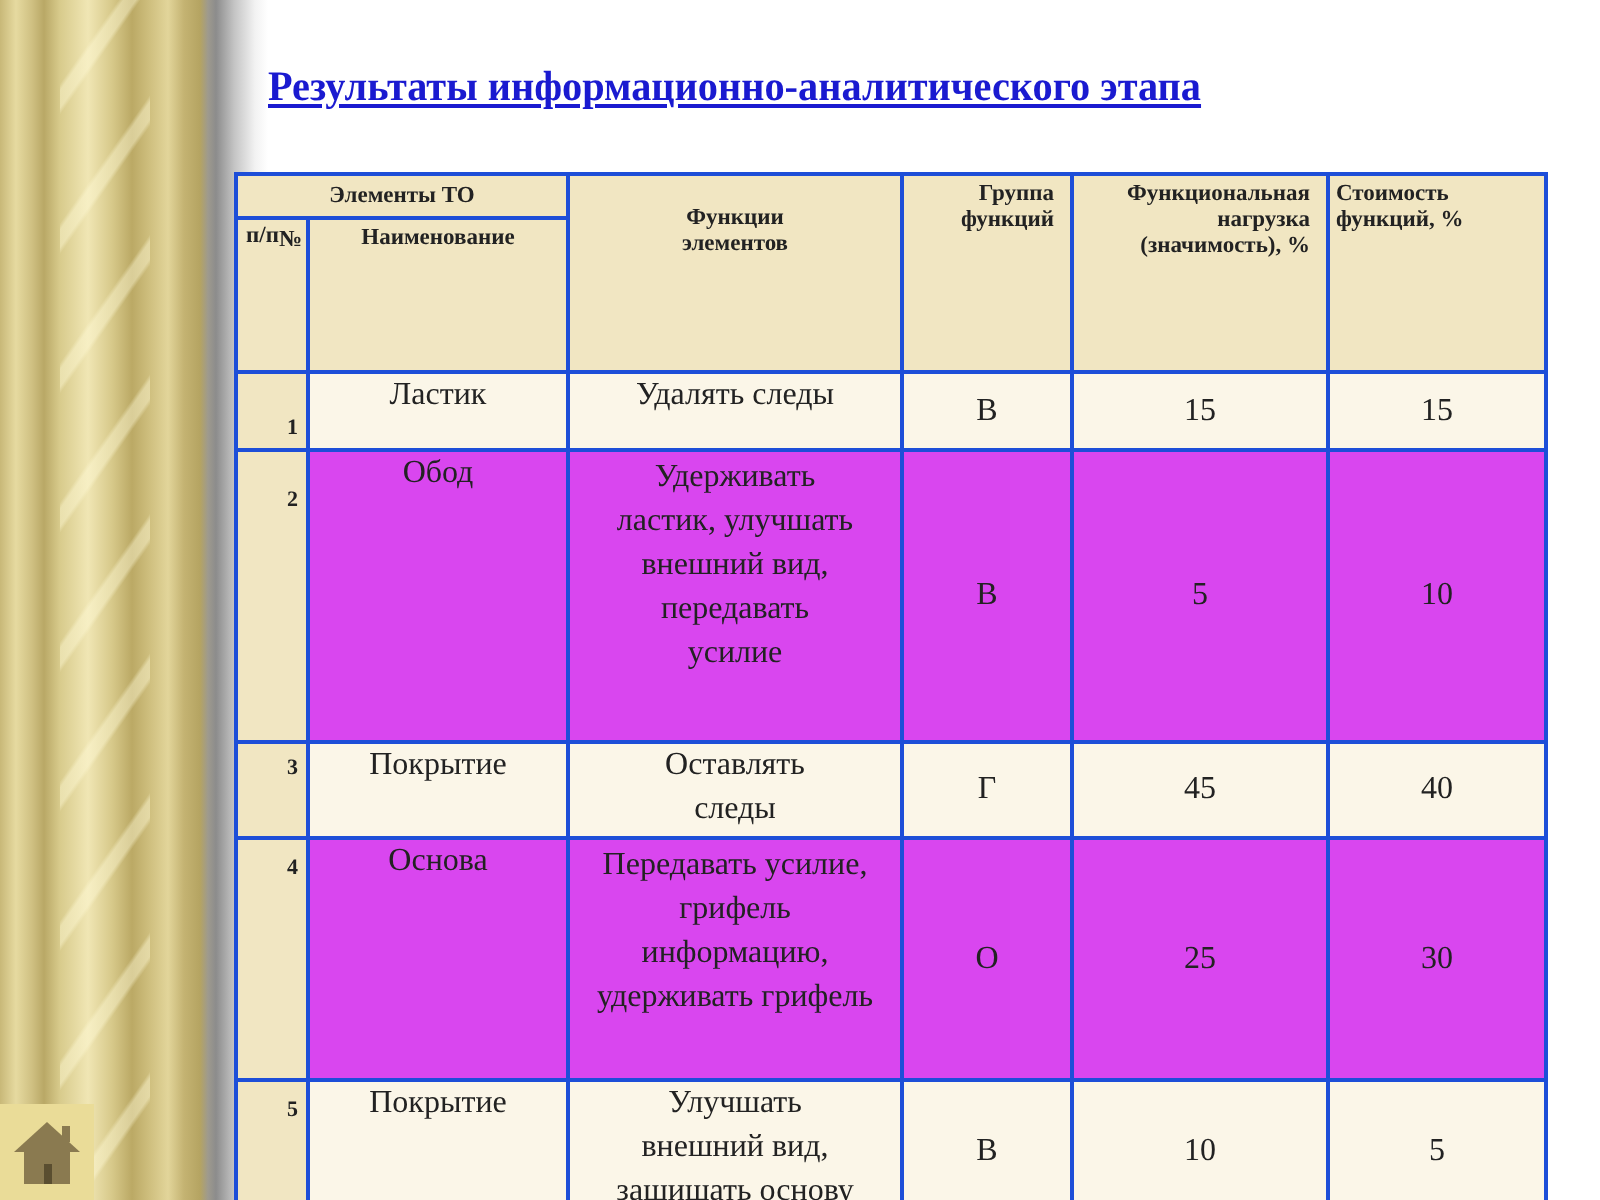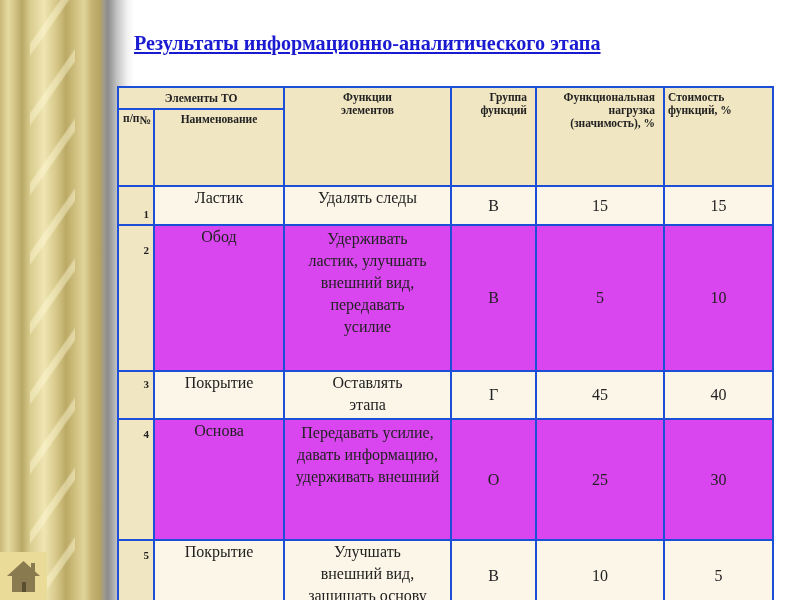--- a/index.html
+++ b/index.html
@@ -57,21 +57,21 @@
     <col style="width:36px">
       <col style="width:130px">
       <col style="width:167px">
     <col style="width:85px">
       <col style="width:128px">
       <col style="width:109px">
   </colgroup>
   <tbody>
       <tr>
     <td class="hdr hdr-top" colspan="2">Элементы ТО</td>
-    <td class="hdr" rowspan="2" style="padding-top:3px">
+    <td class="hdr" rowspan="2" style="padding-top:15px">
       <span style="display:inline-block;width:80px">Функции элементов</span>
     </td>
     <td class="hdr hdr-r" rowspan="2">
       <span style="display:inline-block;width:70px;text-align:right">Группа функций</span>
     </td>
     <td class="hdr hdr-r" rowspan="2">
       <span style="display:inline-block;width:112px;text-align:right">Функциональная нагрузка (значимость), %</span>
     </td>
     <td class="hdr hdr-r" rowspan="2">
       <span style="display:inline-block;width:96px;text-align:left">Стоимость функций, %</span>
@@ -99,30 +99,30 @@
     <td class="txt">Обод</td>
     <td class="txt" style="padding:2px 22px 0">Удерживать ластик, улучшать внешний вид, передавать усилие</td>
     <td class="mid">В</td>
     <td class="mid">5</td>
     <td class="mid">10</td>
   </tr>
 
   <tr class="row-odd" style="height:48px">
     <td class="num num-cell" style="padding-top:6px">3</td>
     <td class="txt">Покрытие</td>
-    <td class="txt" style="padding:0 36px">Оставлять этапа</td>
+    <td class="txt" style="padding:0 36px">Оставлять следы</td>
     <td class="mid">Г</td>
     <td class="mid">45</td>
     <td class="mid">40</td>
   </tr>
 
   <tr class="row-even" style="height:121px">
     <td class="num num-cell" style="padding-top:8px">4</td>
     <td class="txt">Основа</td>
-    <td class="txt" style="padding:2px 10px 0">Передавать усилие, давать информацию, удерживать внешний</td>
+    <td class="txt" style="padding:2px 10px 0">Передавать усилие, грифель информацию, удерживать грифель</td>
     <td class="mid">О</td>
     <td class="mid">25</td>
     <td class="mid">30</td>
   </tr>
 
   <tr class="row-odd" style="height:80px">
     <td class="num num-cell" style="padding-top:8px">5</td>
     <td class="txt">Покрытие</td>
     <td class="txt" style="padding:0 22px">Улучшать внешний вид, защищать основу</td>
     <td class="mid" style="vertical-align:top !important;padding-top:26px">В</td>

